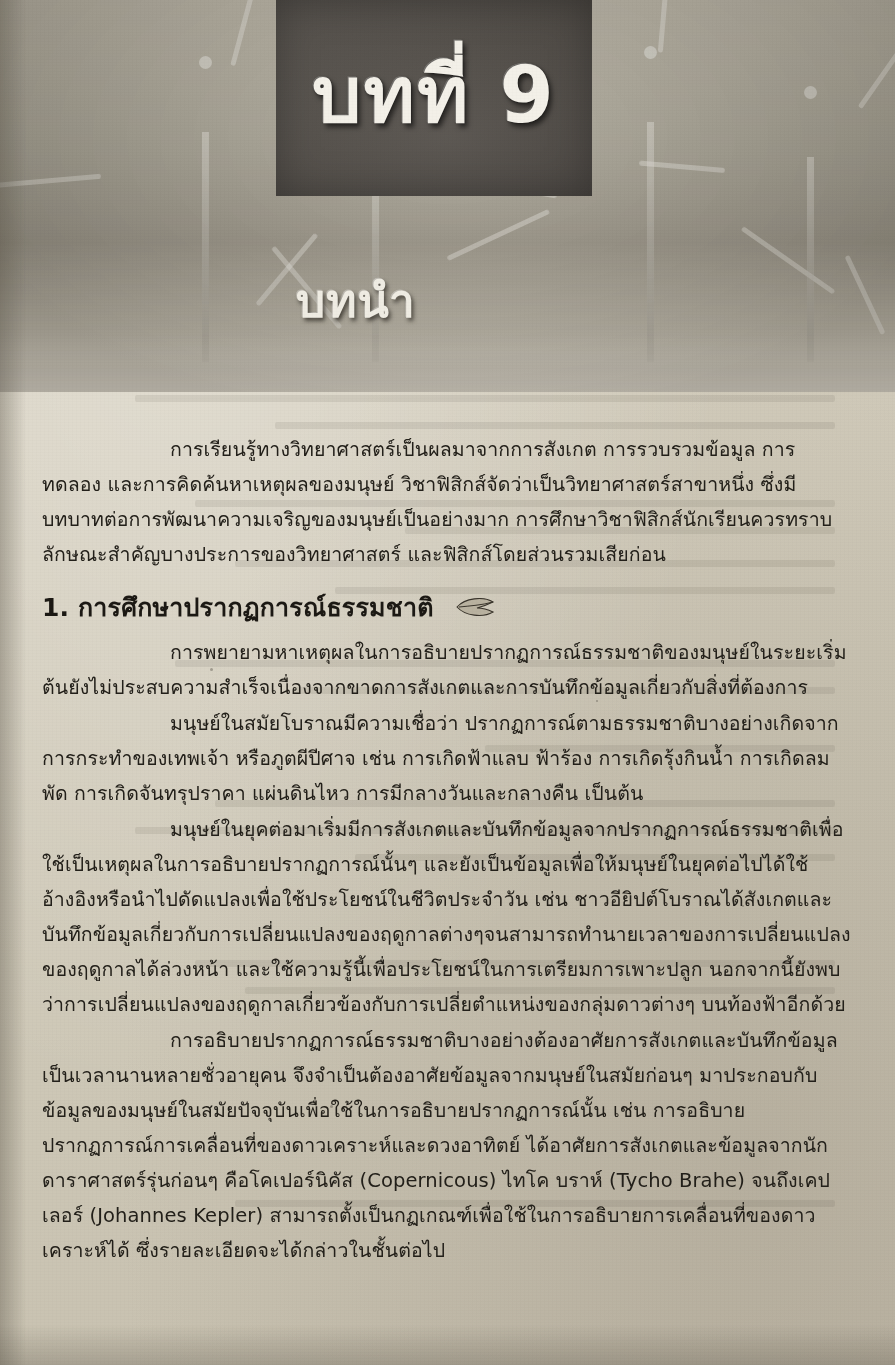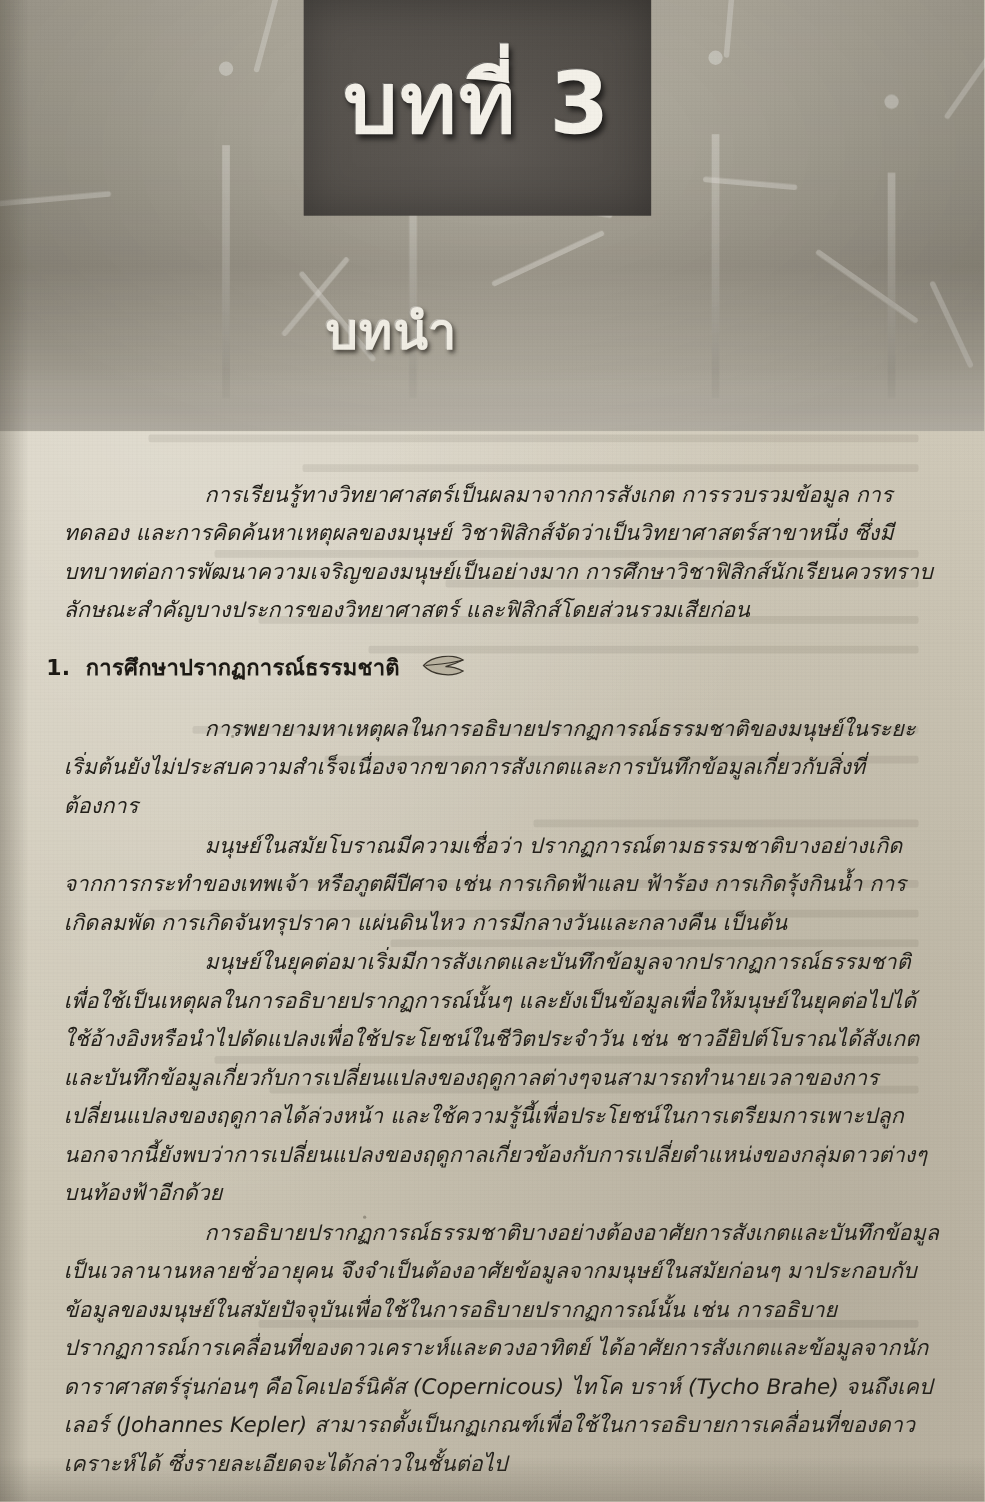--- a/index.html
+++ b/index.html
@@ -153,31 +153,30 @@
     position: absolute;
     left: 42px;
     top: 432px;
     width: 812px;
     color: #23201a;
     font-size: 19.5px;
     line-height: 35px;
     text-align: left;
   }
   .para {
-    margin: 0 0 1px 16px;
+    margin: 0 0 1px 0;
     text-indent: 128px;
     letter-spacing: 0.1px;
-    font-style: italic;
   }
 
   
   .sec-head {
     position: relative;
-    margin: 18px 0 16px 0;
-    font-size: 20px;
+    margin: 18px 0 6px 0;
+    font-size: 25px;
     font-weight: bold;
     color: #1c1914;
     letter-spacing: 0.2px;
   }
   .sec-head .num { display: inline-block; width: 36px; }
   .leaf-icon {
     display: inline-block;
     vertical-align: -4px;
     margin-left: 10px;
   }
@@ -276,21 +275,21 @@
         <div class="blade" style="height:86px; transform: rotate(35deg) translateY(-86px); margin-left:-2.5px;"></div>
         <div class="blade" style="height:86px; transform: rotate(155deg) translateY(-86px); margin-left:-2.5px;"></div>
         <div class="blade" style="height:86px; transform: rotate(275deg) translateY(-86px); margin-left:-2.5px;"></div>
       </div>
     </div>
 
     <div id="horizon"></div>
     <div id="chapter-plate"></div>
   </div>
 
-  <div id="chapter-heading">บทที่ 3</div>
+  <div id="chapter-heading">บทที่ 9</div>
 
   <div id="section-heading">บทนำ</div>
 
   <div id="body">
 
     <p class="para">การเรียนรู้ทางวิทยาศาสตร์เป็นผลมาจากการสังเกต การรวบรวมข้อมูล การทดลอง และการคิดค้นหาเหตุผลของมนุษย์ วิชาฟิสิกส์จัดว่าเป็นวิทยาศาสตร์สาขาหนึ่ง ซึ่งมีบทบาทต่อการพัฒนาความเจริญของมนุษย์เป็นอย่างมาก การศึกษาวิชาฟิสิกส์นักเรียนควรทราบลักษณะสำคัญบางประการของวิทยาศาสตร์ และฟิสิกส์โดยส่วนรวมเสียก่อน</p>
 
     <div class="sec-head">
       <span class="num">1.</span><span>การศึกษาปรากฏการณ์ธรรมชาติ</span>
       <span class="leaf-icon">

